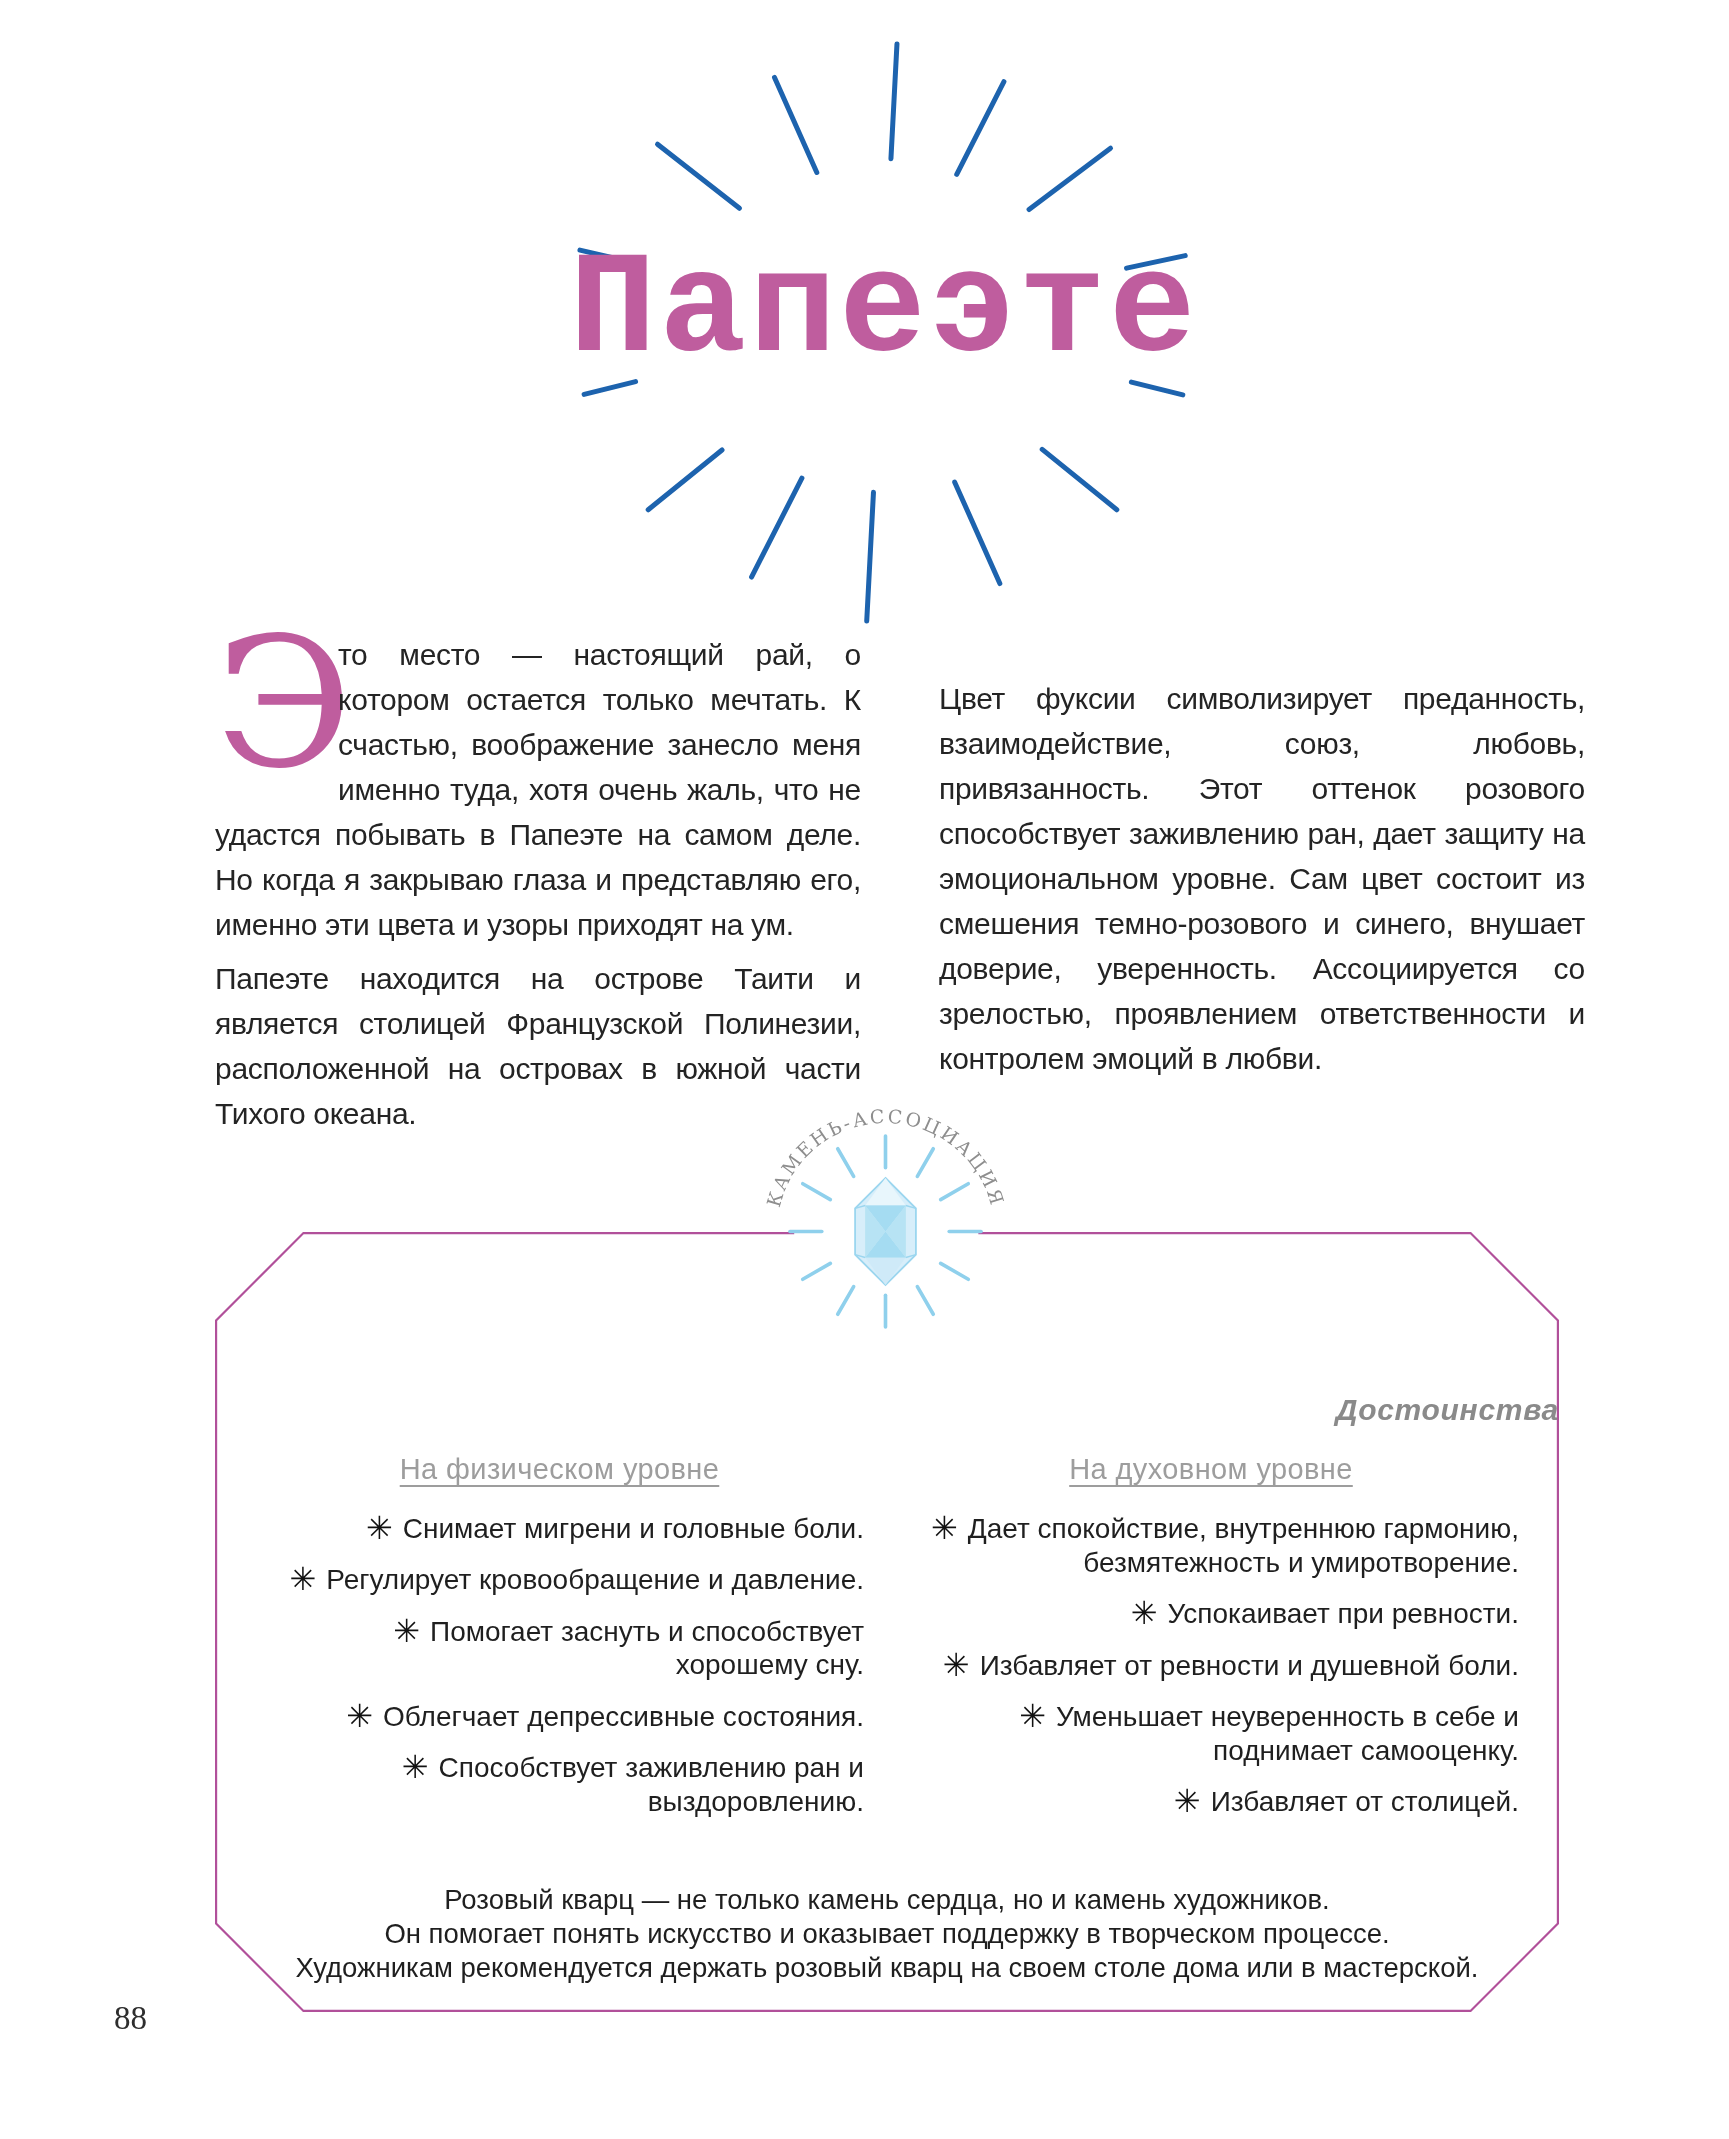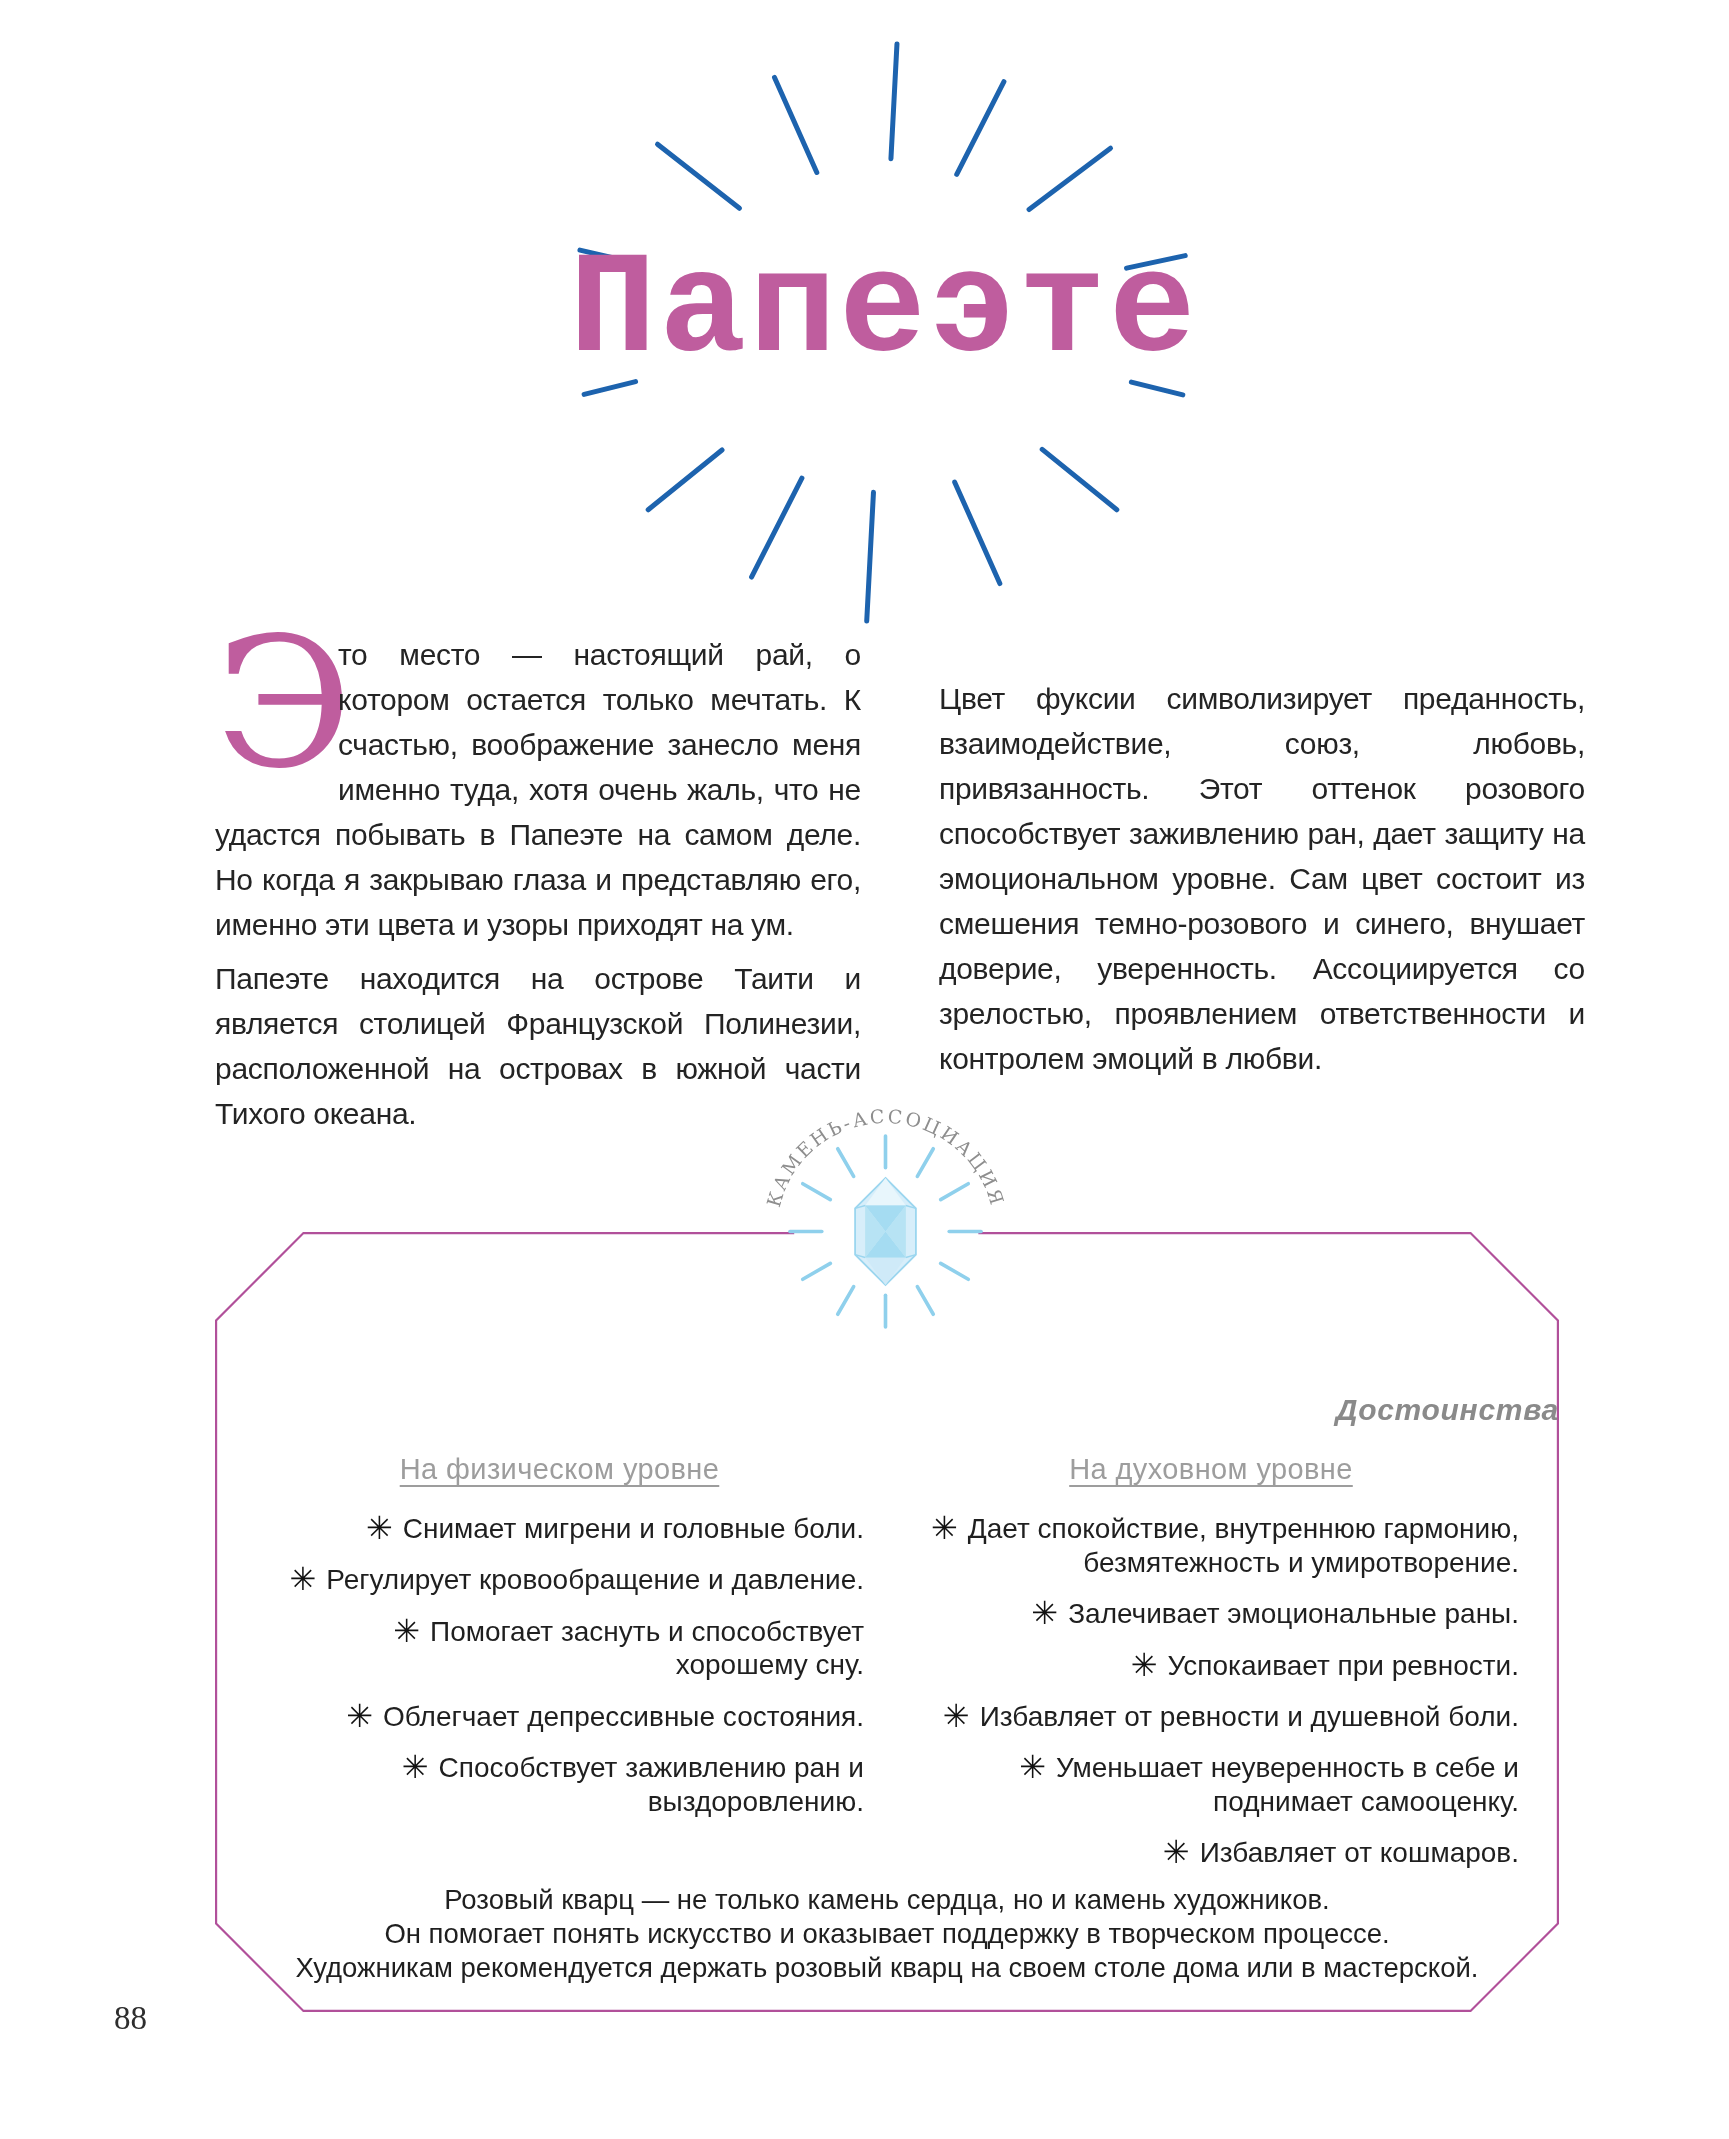--- a/index.html
+++ b/index.html
@@ -149,25 +149,24 @@
       <div class="item"><span class="star">✳</span><span>Снимает мигрени и головные боли.</span></div>
       <div class="item"><span class="star">✳</span><span>Регулирует кровообращение и давление.</span></div>
       <div class="item"><span class="star">✳</span><span>Помогает заснуть и способствует хорошему сну.</span></div>
       <div class="item"><span class="star">✳</span><span>Облегчает депрессивные состояния.</span></div>
       <div class="item"><span class="star">✳</span><span>Способствует заживлению ран и выздоровлению.</span></div>
     </div>
 
     <div class="benefit-col spirit">
       <div class="col-header">На духовном уровне</div>
       <div class="item"><span class="star">✳</span><span>Дает спокойствие, внутреннюю гармонию, безмятежность и умиротворение.</span></div>
-      <div class="item"><span class="star">✳</span><span>Залечивает эмоциональные раны.</span></div>
       <div class="item"><span class="star">✳</span><span>Успокаивает при ревности.</span></div>
       <div class="item"><span class="star">✳</span><span>Избавляет от ревности и душевной боли.</span></div>
       <div class="item"><span class="star">✳</span><span>Уменьшает неуверенность в себе и поднимает самооценку.</span></div>
-      <div class="item"><span class="star">✳</span><span>Избавляет от кошмаров.</span></div>
+      <div class="item"><span class="star">✳</span><span>Избавляет от столицей.</span></div>
     </div>
 
     <div class="card-footer">
       <div>Розовый кварц — не только камень сердца, но и камень художников.</div>
       <div>Он помогает понять искусство и оказывает поддержку в творческом процессе.</div>
       <div>Художникам рекомендуется держать розовый кварц на своем столе дома или в мастерской.</div>
     </div>
   </div>
 
   <div class="page-number">88</div>

